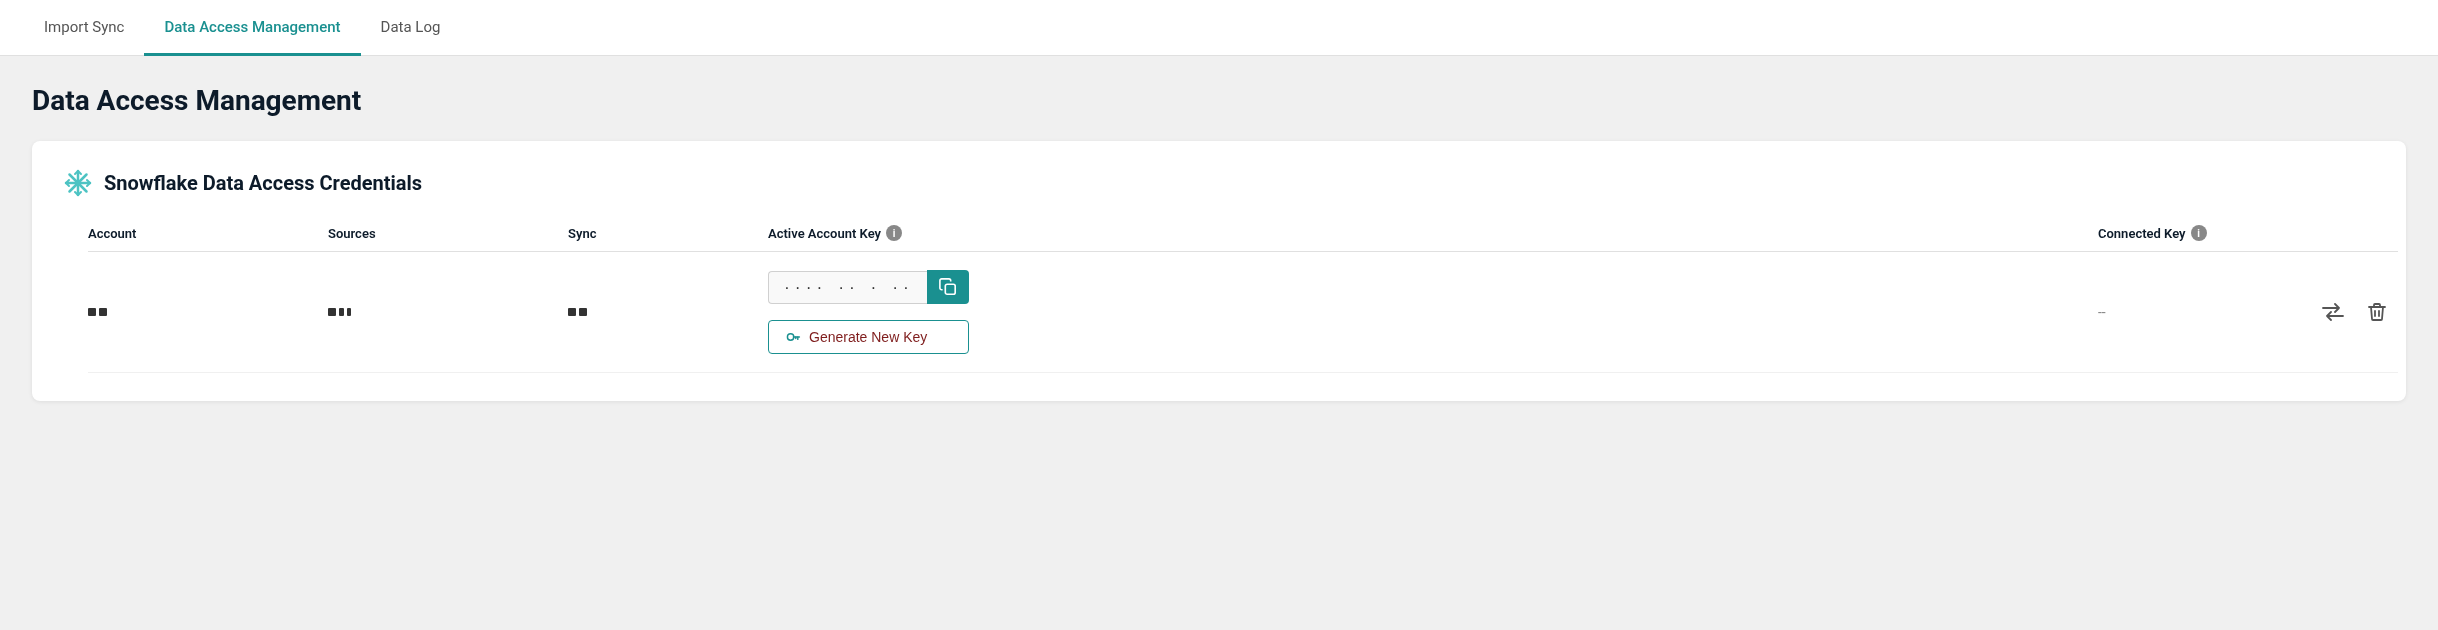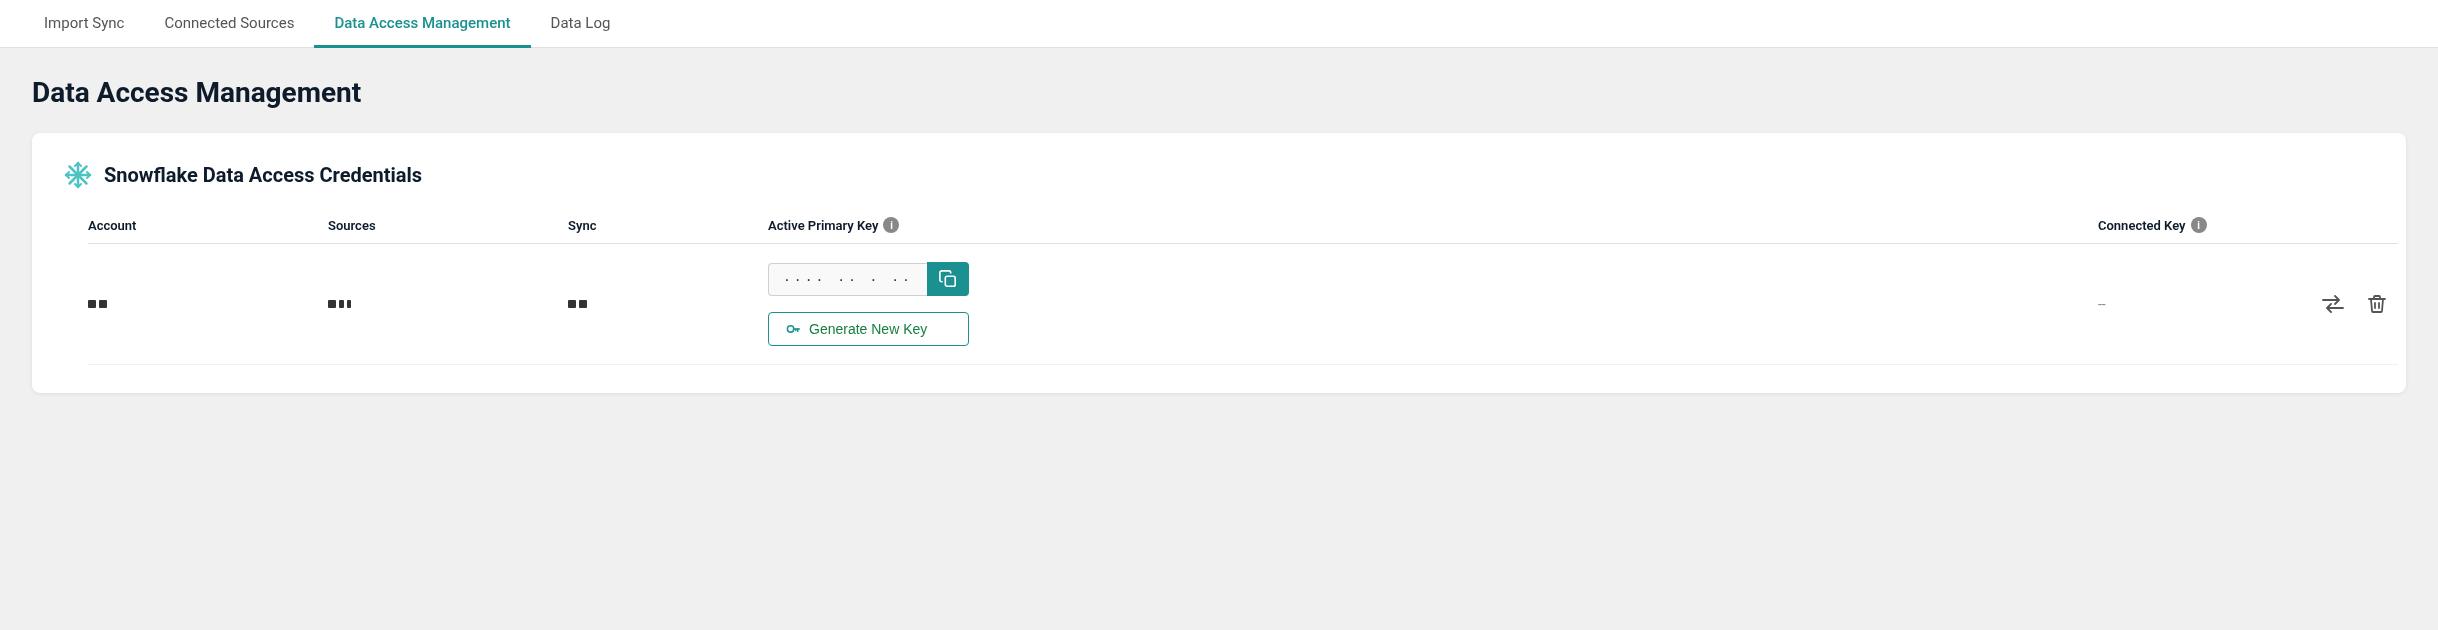--- a/index.html
+++ b/index.html
@@ -10,21 +10,21 @@
       min-height: 630px;
       color: #1a2332;
     }
 
     .top-tabs {
       background: #ffffff;
       border-bottom: 1px solid #e0e0e0;
       display: flex;
       align-items: stretch;
       padding: 0 24px;
-      height: 48px;
+      height: 56px;
     }
 
     .tab-item {
       display: flex;
       align-items: center;
       padding: 0 20px;
       font-size: 15px;
       color: #555;
       cursor: pointer;
       border-bottom: 3px solid transparent;
@@ -170,21 +170,21 @@
       cursor: pointer;
       display: flex;
       align-items: center;
       justify-content: center;
       font-size: 16px;
     }
 
     .generate-btn {
       border: 1px solid #1a9090;
       background: white;
-      color: #15803d;
+      color: #7f1d1d;
       padding: 8px 16px;
       border-radius: 4px;
       cursor: pointer;
       display: flex;
       align-items: center;
       gap: 8px;
       font-size: 14px;
       font-weight: 500;
       margin-top: 10px;
     }
@@ -223,23 +223,20 @@
       height: 16px;
       fill: #1a9090;
     }
   </style>
 </head>
 <body>
 
 <div class="top-tabs">
   <div class="tab-item">
     <span>Import Sync</span>
-  </div>
-  <div class="tab-item">
-    <span>Connected Sources</span>
   </div>
   <div class="tab-item active">
     <span>Data Access Management</span>
   </div>
   <div class="tab-item">
     <span>Data Log</span>
   </div>
 </div>
 
 <div class="page-content">
@@ -274,21 +271,21 @@
         <div class="col-header">
           <span>Account</span>
         </div>
         <div class="col-header">
           <span>Sources</span>
         </div>
         <div class="col-header">
           <span>Sync</span>
         </div>
         <div class="col-header">
-          <span>Active Primary Key</span>
+          <span>Active Account Key</span>
           <span class="info-icon">i</span>
         </div>
         <div class="col-header">
           <span>Connected Key</span>
           <span class="info-icon">i</span>
         </div>
         <div class="col-header"></div>
       </div>
 
       <div class="table-row">

